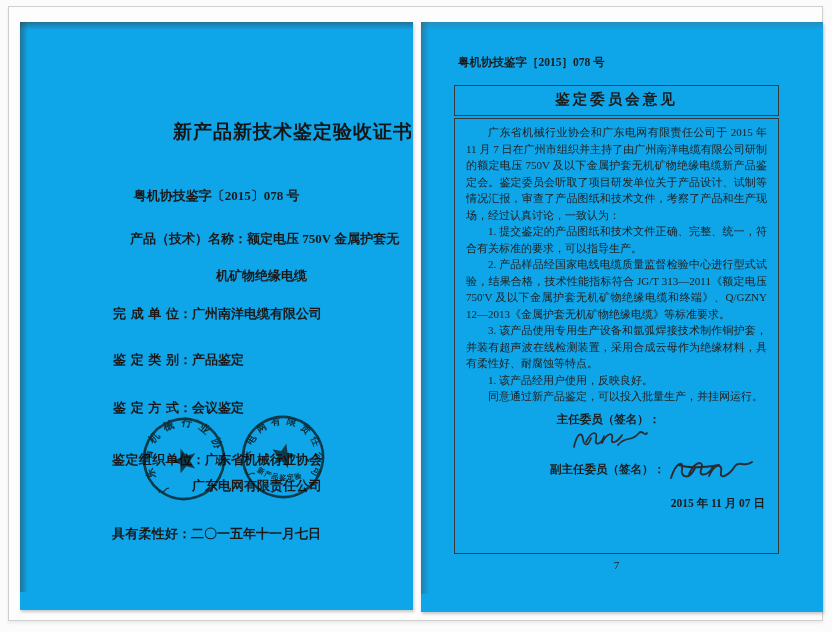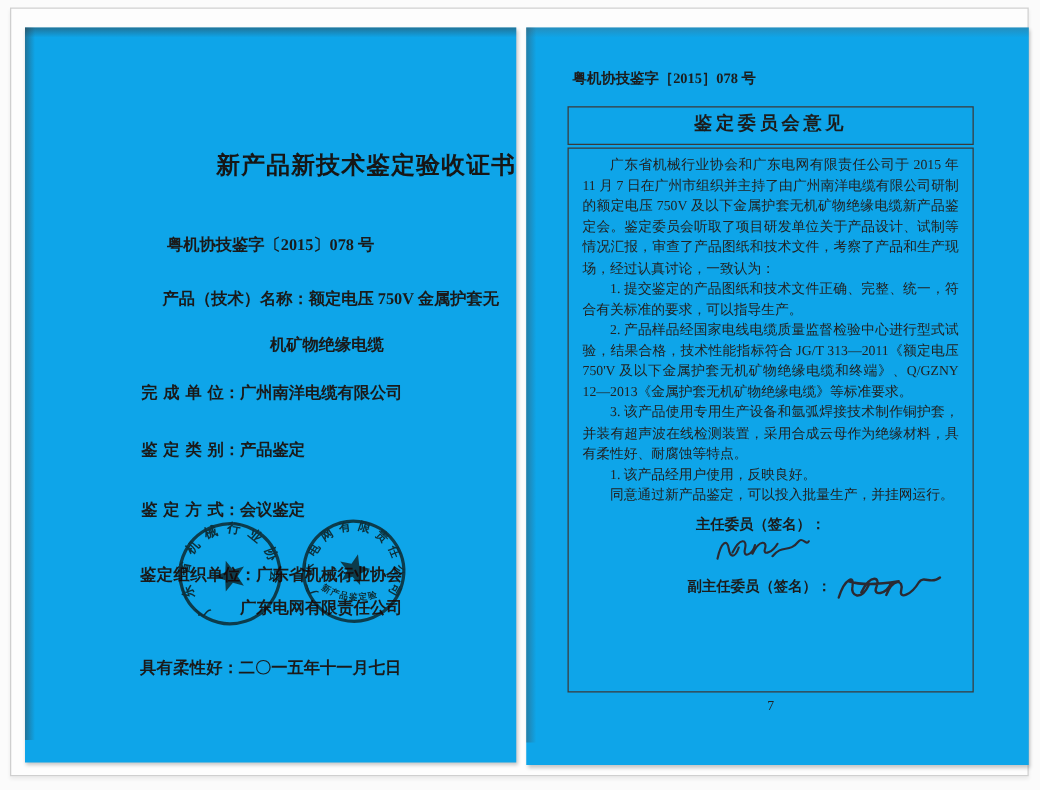--- a/index.html
+++ b/index.html
@@ -139,17 +139,18 @@
         </svg>
       </div>
 
       <div class="sig-row sig-row2">
         <span>副主任委员（签名）：</span>
         <svg class="sig-svg" width="88" height="30" viewBox="0 0 88 30">
           <path d="M4 23 C9 7 17 5 15 14 C13 22 22 26 28 13 M22 19 C30 3 38 7 34 15 C31 22 42 21 46 11 M42 21 C48 7 56 9 54 17 C52 25 62 21 68 11 C72 5 78 13 85 7 M12 10 C24 14 40 12 52 10" fill="none" stroke="#2a2a33" stroke-width="1.9" stroke-linecap="round"></path>
         </svg>
       </div>
 
+      <div class="rp-date">2015 年 11 月 07 日</div>
     </div>
 
     <div class="page-num">7</div>
   </div>
 </div>
 
 </body></html>

